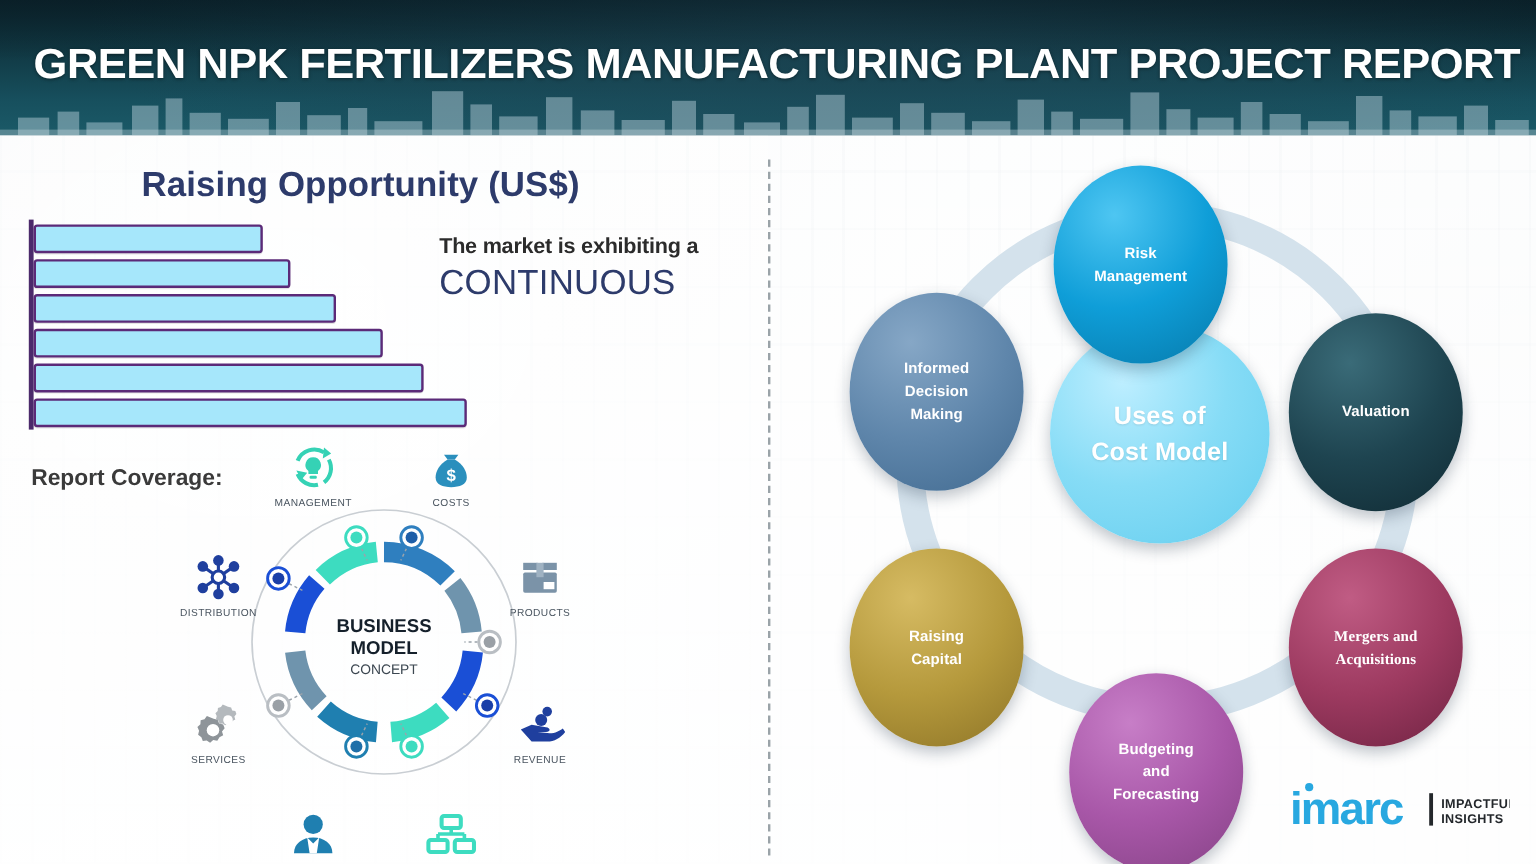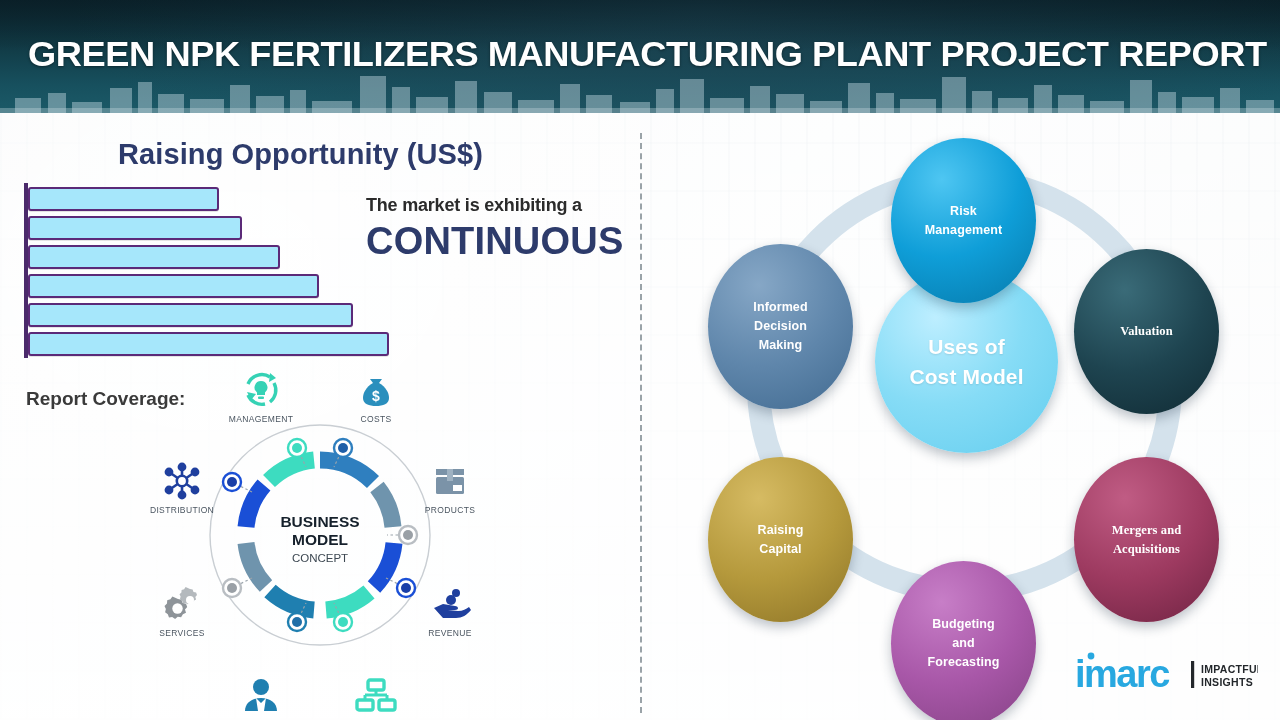--- a/index.html
+++ b/index.html
@@ -72,21 +72,21 @@
   .bar{
     position:absolute; left:4px;
     background:#a6e7fb;
     border:2.5px solid #5b2a78;
     border-radius:3px;
     box-shadow:0 1px 0 rgba(0,0,0,.10);
   }
 
   .market-copy{ position:absolute; left:366px; top:82px; width:272px; }
   .mc-line1{ font-size:18px; font-weight:bold; color:#2b2b2b; letter-spacing:-.2px; white-space:nowrap;}
-  .mc-big{ font-size:38px; font-weight:bold; color:#2d3b6b; letter-spacing:.2px; margin-top:4px; }
+  .mc-big{ font-size:29px; font-weight:normal; color:#2d3b6b; letter-spacing:.2px; margin-top:4px; }
   .mc-line3{ font-size:18px; font-weight:bold; color:#2b2b2b; margin-top:3px; }
 
   .coverage-label{
     position:absolute; left:26px; top:275px;
     font-size:19px; font-weight:bold; color:#3a3a3a;
   }
 
   .bm { position:absolute; left:140px; top:262px; width:360px; height:320px; }
   .bm-item{ position:absolute; width:96px; text-align:center; }
   .bm-item .glyph{ display:block; height:42px; }
@@ -374,30 +374,30 @@
     <div class="ring"></div>
 
     <div class="node center" style="left:235px; top:157px; width:183px; height:183px;
                 background:radial-gradient(circle at 33% 26%, #bdeeff 0%, #86dcf6 48%, #63cdee 100%);">
       <div>
         <div>Uses of</div>
         <div>Cost Model</div>
       </div>
     </div>
 
-    <div class="node" style="left:251px; top:25px; width:145px; height:165px;
+    <div class="node" style="left:238px; top:25px; width:145px; height:165px;
                 background:radial-gradient(circle at 35% 25%, #4ec6f2 0%, #0f9ed8 50%, #0679aa 100%);">
       <div>
         <div>Risk</div>
         <div>Management</div>
       </div>
     </div>
 
-    <div class="node" style="left:434px; top:136px; width:145px; height:165px;
-                background:radial-gradient(circle at 35% 25%, #3a6b78 0%, #1e4450 52%, #102a33 100%);font-family:Liberation Serif, serif;">
+    <div class="node" style="left:434px; top:148px; width:145px; height:165px;
+                background:radial-gradient(circle at 35% 25%, #3a6b78 0%, #1e4450 52%, #102a33 100%);">
       <div>
         <div>Valuation</div>
       </div>
     </div>
 
     <div class="node" style="left:434px; top:344px; width:145px; height:165px;
                 background:radial-gradient(circle at 35% 25%, #c05c84 0%, #9d3a60 52%, #6f2342 100%);font-family:Liberation Serif, serif;">
       <div>
         <div>Mergers and</div>
         <div>Acquisitions</div>

